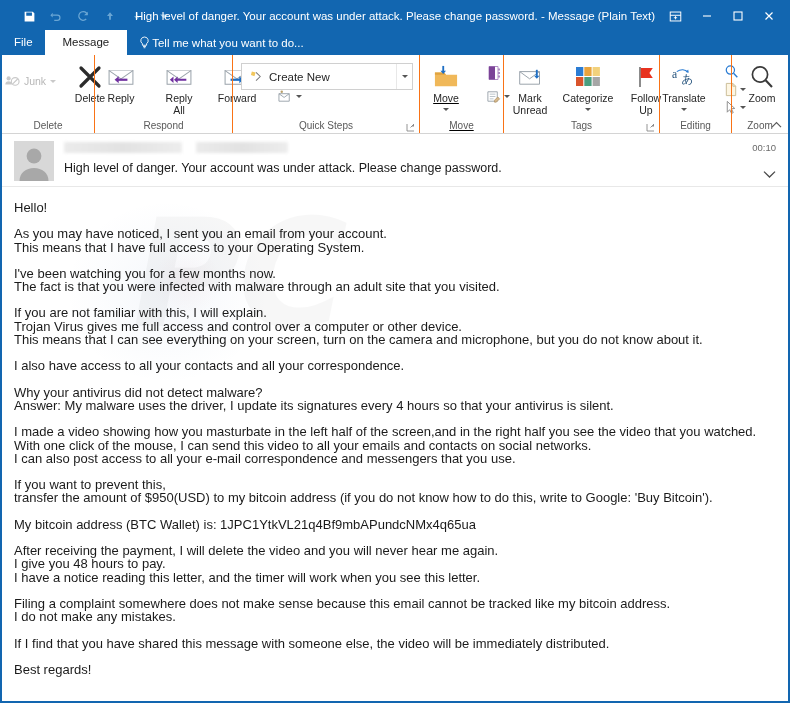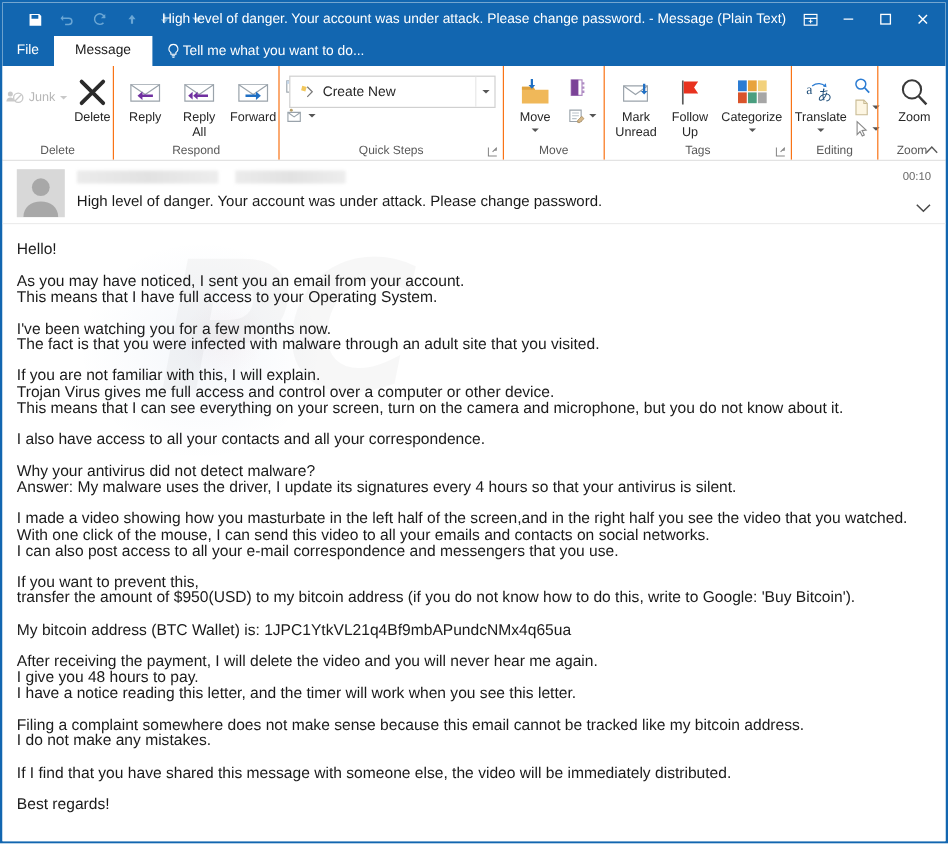--- a/index.html
+++ b/index.html
@@ -115,21 +115,21 @@
     display: flex;
     flex-direction: column;
     position: relative;
   }
   .rgroup + .rgroup { border-left: 1px solid #f97316; }
   .rgroup-body {
     flex: 1;
     display: flex;
     align-items: flex-start;
     padding: 5px 6px 0 6px;
-    gap: 5px;
+    gap: 18px;
   }
   .rgroup-label {
     height: 15px;
     font-size: 10px;
     color: #595959;
     text-align: center;
     line-height: 15px;
     position: relative;
   }
   .rbtn {
@@ -527,21 +527,21 @@
         <span class="launcher">
           <svg width="9" height="9" viewBox="0 0 9 9">
               <path d="M1 1v7h7" fill="none" stroke="#888" stroke-width="0.9"></path>
               <path d="M8 1L4.5 4.5" stroke="#888" stroke-width="0.9"></path>
               <path d="M8 1v2.6h-2.6z" fill="#888"></path>
             </svg>
         </span>
       </div>
     </div>
 
-    <div class="rgroup" style="width:84px;">
+    <div class="rgroup" style="width:84px;text-decoration:underline;">
       <div class="rgroup-body">
         <div class="rbtn">
           <div class="ico">
             <svg width="28" height="24" viewBox="0 0 30 26">
               <path d="M3 8h10l2 2.5h12V23H3z" fill="#f0b859"></path>
               <path d="M3 8h10l2 2.5H3z" fill="#e0a33f"></path>
               <path d="M12 1v6.5" stroke="#1f6fc4" stroke-width="2"></path>
                 <path d="M9 6.3l3 3.4 3-3.4z" fill="#1f6fc4"></path>
             </svg>
           </div>
@@ -575,45 +575,45 @@
           <div class="ico">
             <svg width="27" height="22" viewBox="0 0 30 24">
               <path d="M3 6h22v14H3z" fill="#ffffff" stroke="#9aa3ab" stroke-width="1.1"></path>
               <path d="M3 6l11 8 11-8" fill="none" stroke="#9aa3ab" stroke-width="1.1"></path>
               <path d="M22 4v8" stroke="#1f6fc4" stroke-width="2.1"></path>
                 <path d="M19 10.6l3 3.4 3-3.4z" fill="#1f6fc4"></path>
             </svg>
           </div>
           <span class="lbl">Mark
 Unread</span>
-        </div>
-        <div class="rbtn">
-          <div class="ico">
-            <svg width="24" height="24" viewBox="0 0 24 24">
-              <path d="M6 2v20" stroke="#5a5a5a" stroke-width="1.4"></path>
-              <path d="M6.8 3h12l-3.4 5 3.4 5h-12z" fill="#e8321f"></path>
-            </svg>
-          </div>
-          <span class="lbl">Follow
-Up</span>
         </div>
         <div class="rbtn">
           <div class="ico">
             <svg width="26" height="22" viewBox="0 0 26 22">
               <rect x="1" y="1" width="7.3" height="9" fill="#2b7cd3"></rect>
               <rect x="9.3" y="1" width="7.3" height="9" fill="#e8a33d"></rect>
               <rect x="17.6" y="1" width="7.3" height="9" fill="#f2d17c"></rect>
               <rect x="1" y="11" width="7.3" height="9" fill="#d9542b"></rect>
               <rect x="9.3" y="11" width="7.3" height="9" fill="#4a9e7f"></rect>
               <rect x="17.6" y="11" width="7.3" height="9" fill="#a6a6a6"></rect>
             </svg>
           </div>
           <span class="lbl">Categorize</span>
           <span class="caret-row"><span class="caret-s" style="margin:0;"></span></span>
         </div>
+        <div class="rbtn">
+          <div class="ico">
+            <svg width="24" height="24" viewBox="0 0 24 24">
+              <path d="M6 2v20" stroke="#5a5a5a" stroke-width="1.4"></path>
+              <path d="M6.8 3h12l-3.4 5 3.4 5h-12z" fill="#e8321f"></path>
+            </svg>
+          </div>
+          <span class="lbl">Follow
+Up</span>
+        </div>
       </div>
       <div class="rgroup-label">
         <span>Tags</span>
         <span class="launcher">
           <svg width="9" height="9" viewBox="0 0 9 9">
               <path d="M1 1v7h7" fill="none" stroke="#888" stroke-width="0.9"></path>
               <path d="M8 1L4.5 4.5" stroke="#888" stroke-width="0.9"></path>
               <path d="M8 1v2.6h-2.6z" fill="#888"></path>
             </svg>
         </span>

